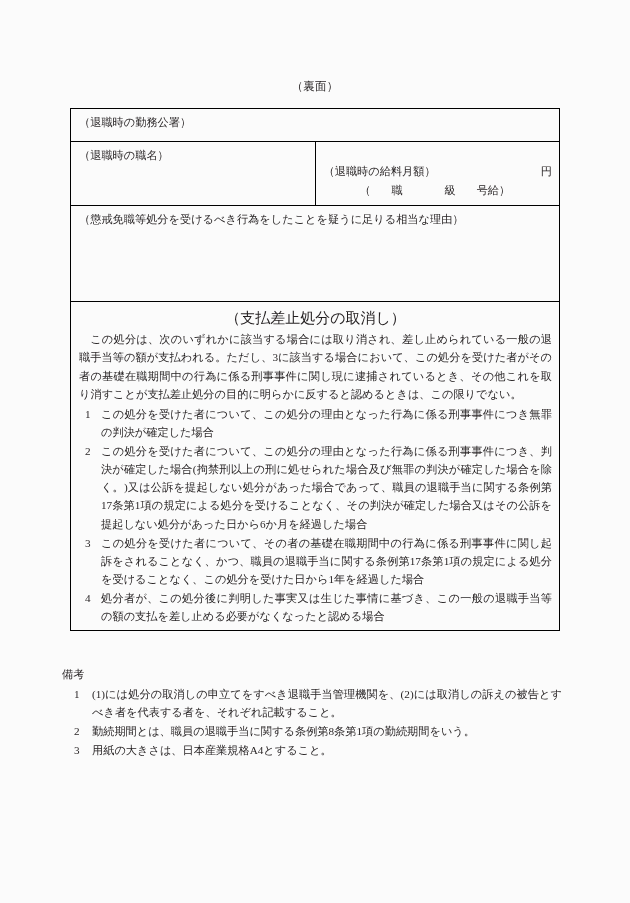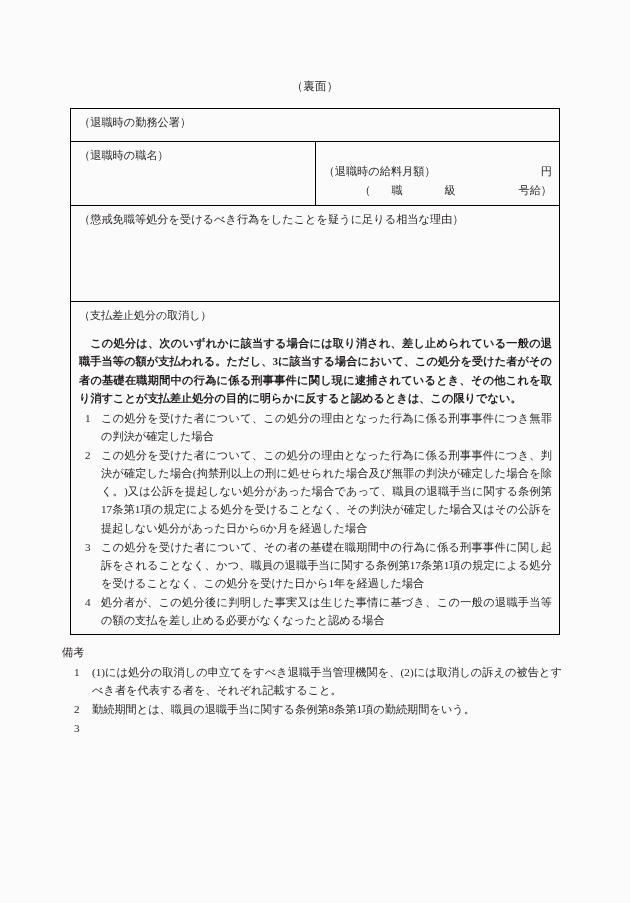--- a/index.html
+++ b/index.html
@@ -67,35 +67,35 @@
   }
   .salary-line2 {
     display: flex;
     align-items: baseline;
     margin-top: 2px;
     padding-left: 36px;
   }
   .salary-line2 .sp-paren { flex: 0 0 auto; }
   .salary-line2 .sp-a { flex: 1 1 auto; text-align: center; }
   .salary-line2 .sp-b { flex: 1 1 auto; text-align: center; }
-  .salary-line2 .sp-c { flex: 1 1 auto; text-align: right; }
+  .salary-line2 .sp-c { flex: 1 1 auto; text-align: left; }
 
   
   .clause-cell { padding: 6px 9px 8px 9px; }
   .clause-heading {
-    font-size: 11px;
+    font-size: 15px;
     line-height: 1.5;
+    text-align: center;
   }
   .clause-body {
     font-size: 11.2px;
     line-height: 1.62;
     text-indent: 1em;
     text-align: justify;
-    margin-top: 11px;
-    font-weight: bold;
+    margin-top: 1px;
   }
 
   .clause-list {
     list-style: none;
     margin: 2px 0 0 0;
     padding: 0;
   }
   .clause-list li {
     position: relative;
     padding-left: 22px;
@@ -107,21 +107,21 @@
   .clause-list li .num {
     position: absolute;
     left: 6px;
     top: 0;
   }
 
   
   .remarks {
     position: absolute;
     left: 62px;
-    top: 644px;
+    top: 666px;
     width: 500px;
   }
   .remarks-title {
     font-size: 11.2px;
     line-height: 1.6;
   }
   .remarks-list {
     list-style: none;
     margin: 1px 0 0 0;
     padding: 0;
@@ -206,17 +206,18 @@
       <li>
         <span class="num">1</span>
         <span>(1)には処分の取消しの申立てをすべき退職手当管理機関を、(2)には取消しの訴えの被告とすべき者を代表する者を、それぞれ記載すること。</span>
       </li>
       <li>
         <span class="num">2</span>
         <span>勤続期間とは、職員の退職手当に関する条例第8条第1項の勤続期間をいう。</span>
       </li>
       <li>
         <span class="num">3</span>
+        <span>用紙の大きさは、日本産業規格A4とすること。</span>
       </li>
     </ol>
   </div>
 
 </div>
 
 </body></html>

